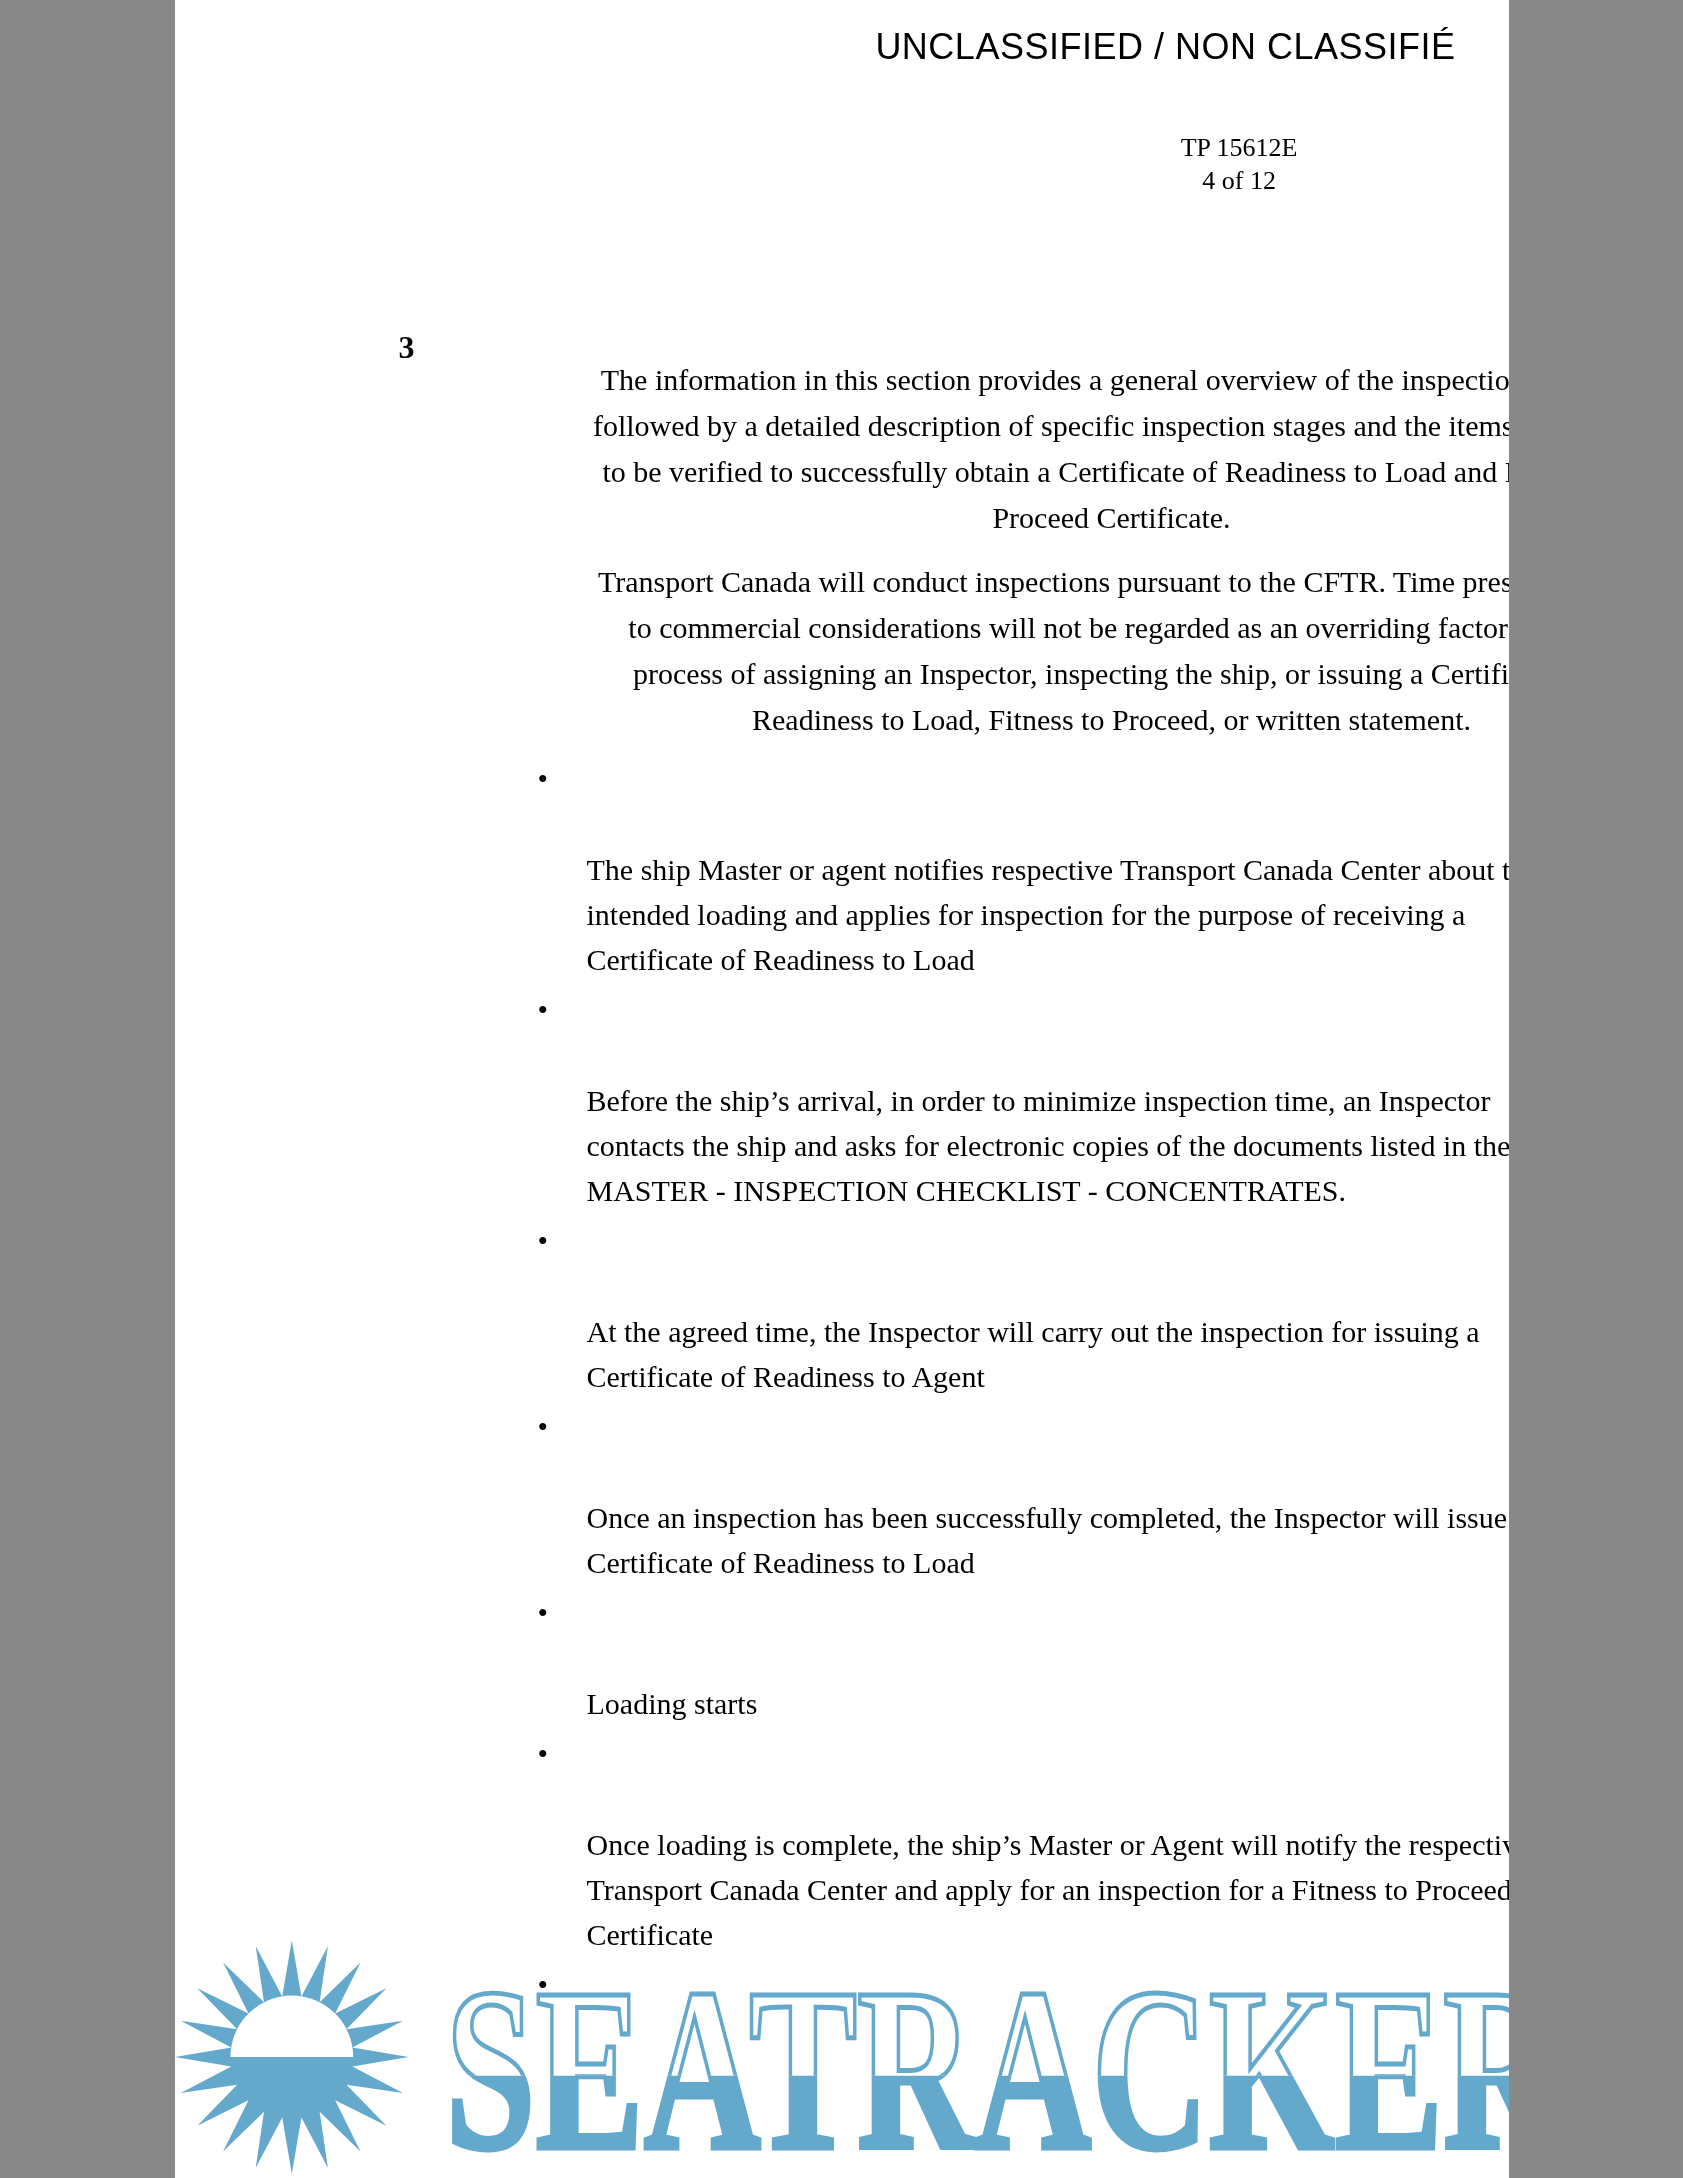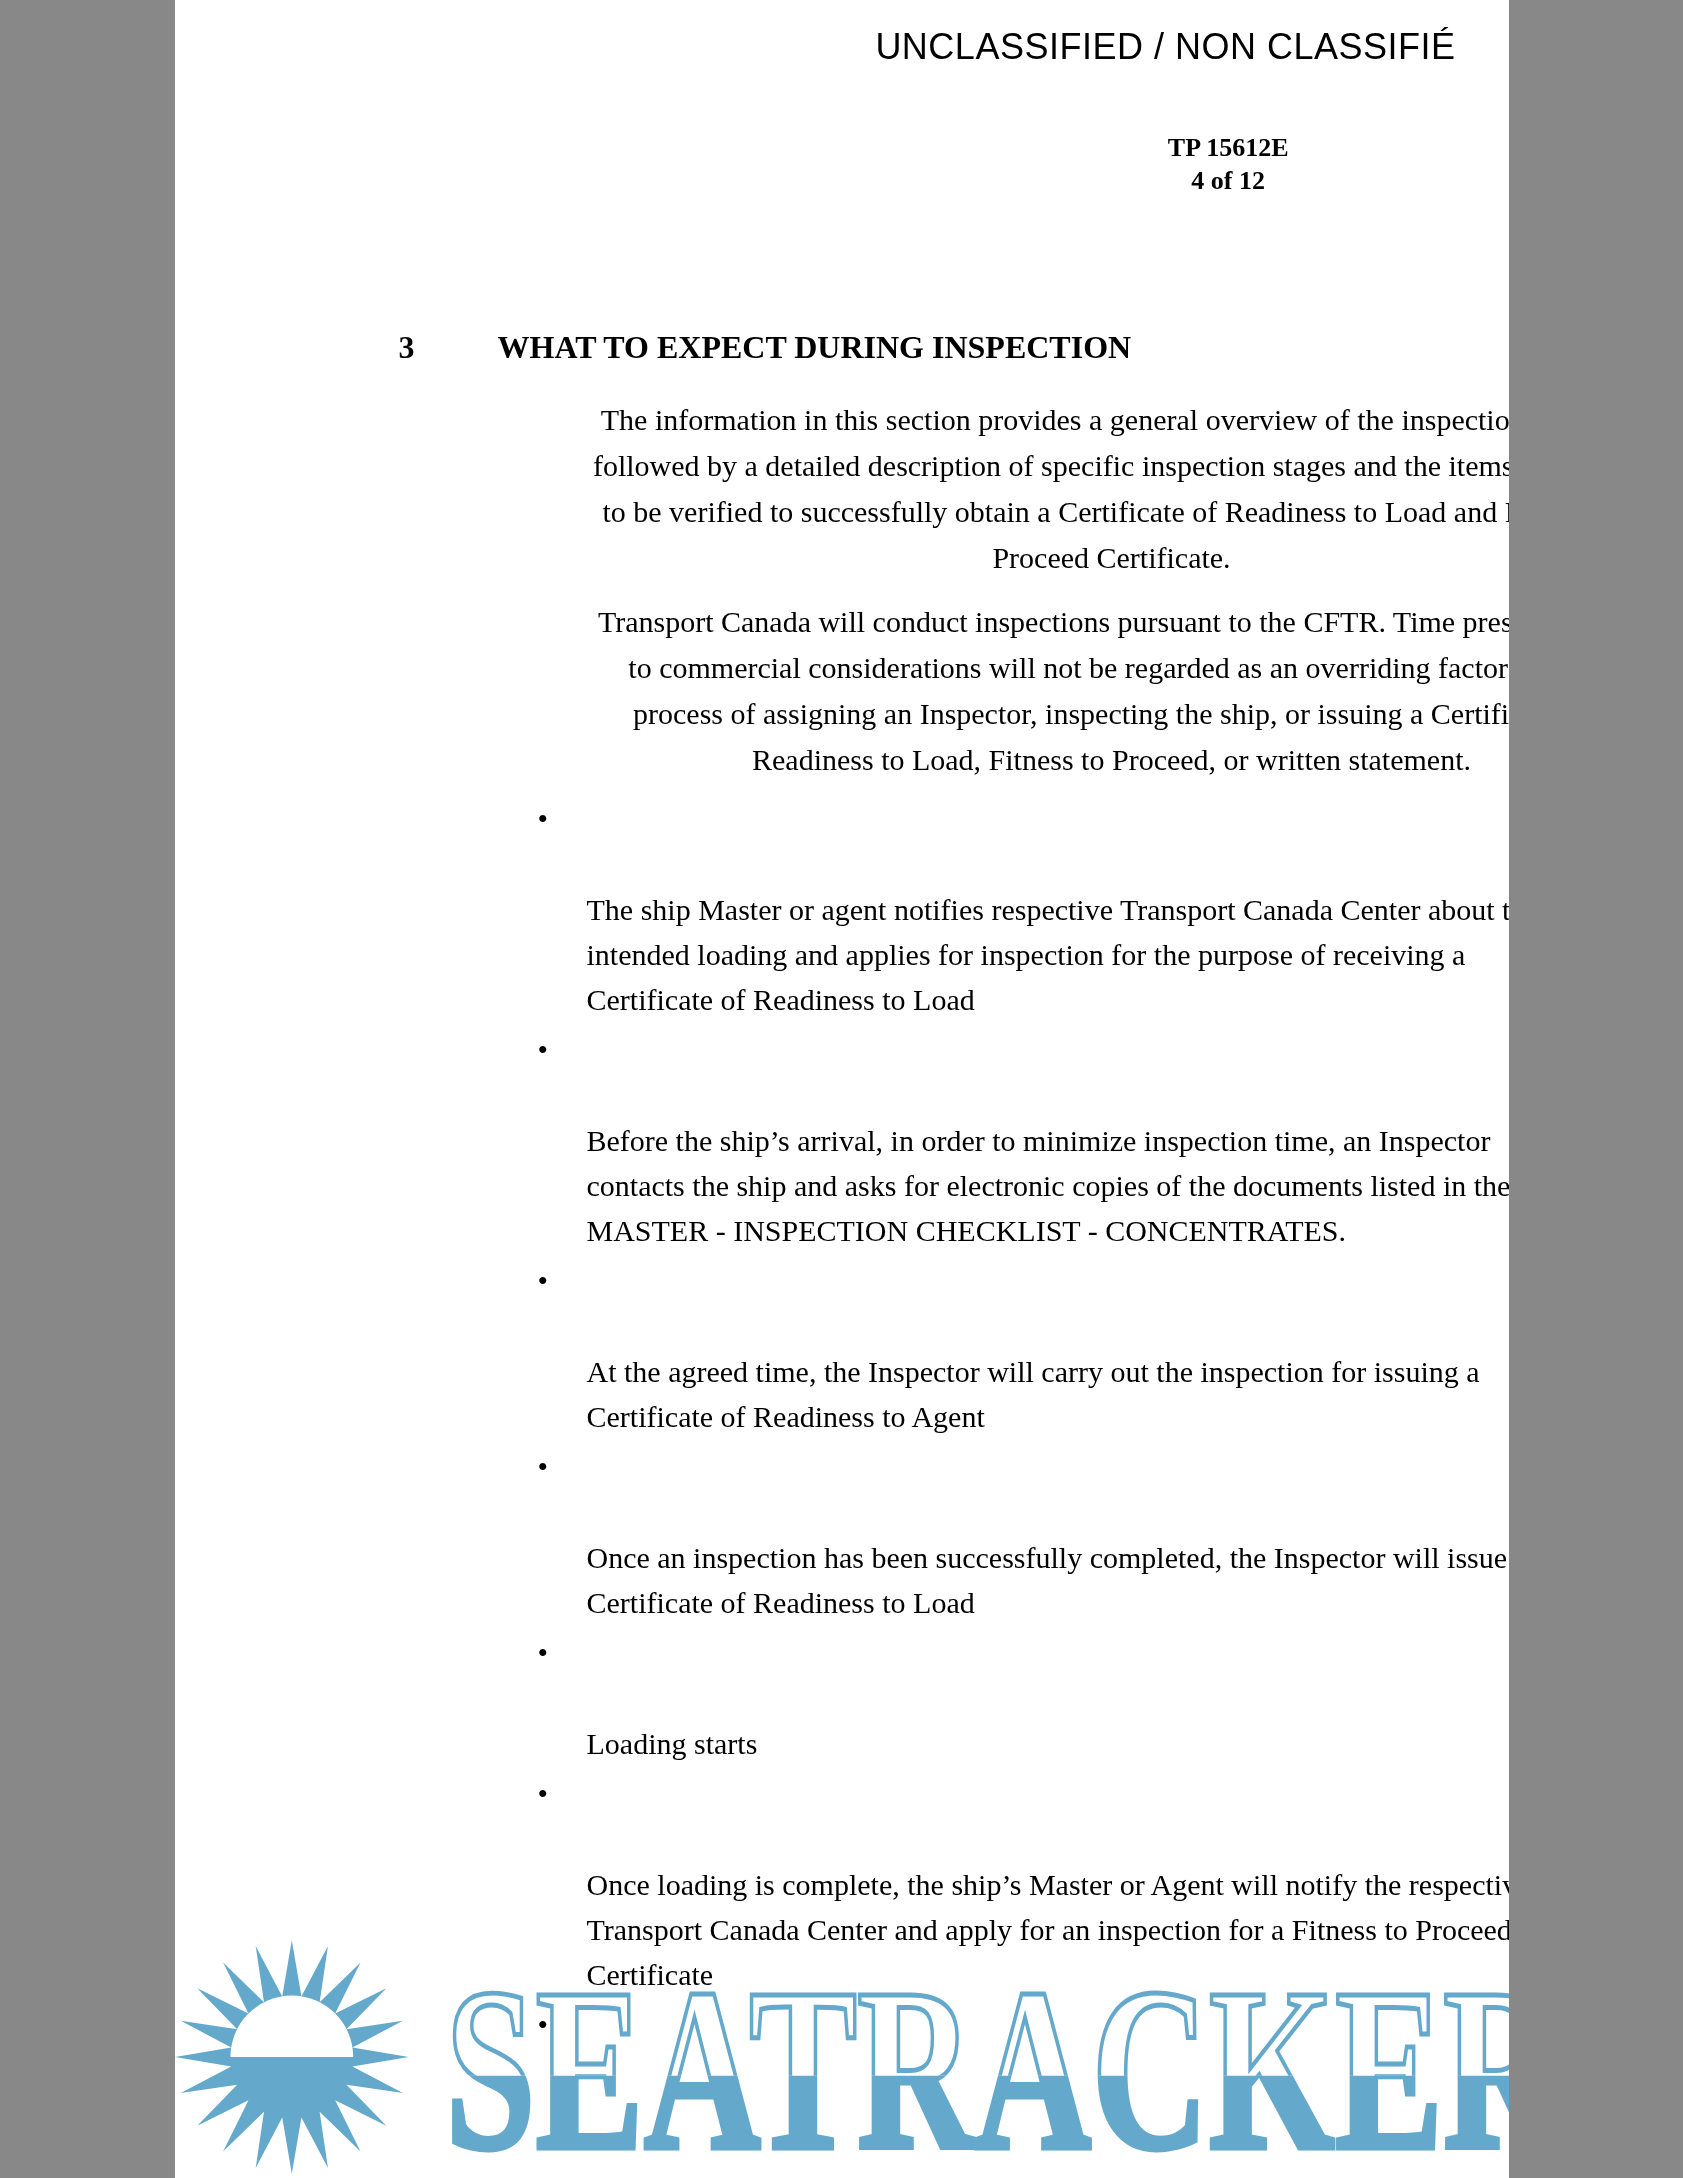--- a/index.html
+++ b/index.html
@@ -15,23 +15,23 @@
   .classification{
     position:absolute;
     top:26px;right:53px;
     font-family:"Liberation Sans", sans-serif;
     font-size:36px;
     letter-spacing:0.5px;
     white-space:nowrap;
   }
   .doc-ref{
     position:absolute;
-    top:131px;right:220px;
+    top:131px;right:211px;
     text-align:center;
-    font-weight:bold;
+    font-weight:normal;
     font-size:26px;
     line-height:33px;
   }
   .content{
     position:absolute;
     left:323px;top:327px;
     width:1228px;
   }
   .sec-heading{
     position:relative;
@@ -95,21 +95,20 @@
 
   <div class="doc-ref">
     <div>TP 15612E</div>
     <div>4 of 12</div>
   </div>
 
   <div class="content">
 
     <div class="sec-heading">
       <span class="sec-num">3</span>
-      <span>WHAT TO EXPECT DURING INSPECTION</span>
     </div>
 
     <p class="body-text">The information in this section provides a general overview of the inspection process
 followed by a detailed description of specific inspection stages and the items that need
 to be verified to successfully obtain a Certificate of Readiness to Load and Fitness to
 Proceed Certificate.</p>
 
 
     <p class="body-text tight" style="margin-top:8px;">Transport Canada will conduct inspections pursuant to the CFTR. Time pressures due
 to commercial considerations will not be regarded as an overriding factor for the

